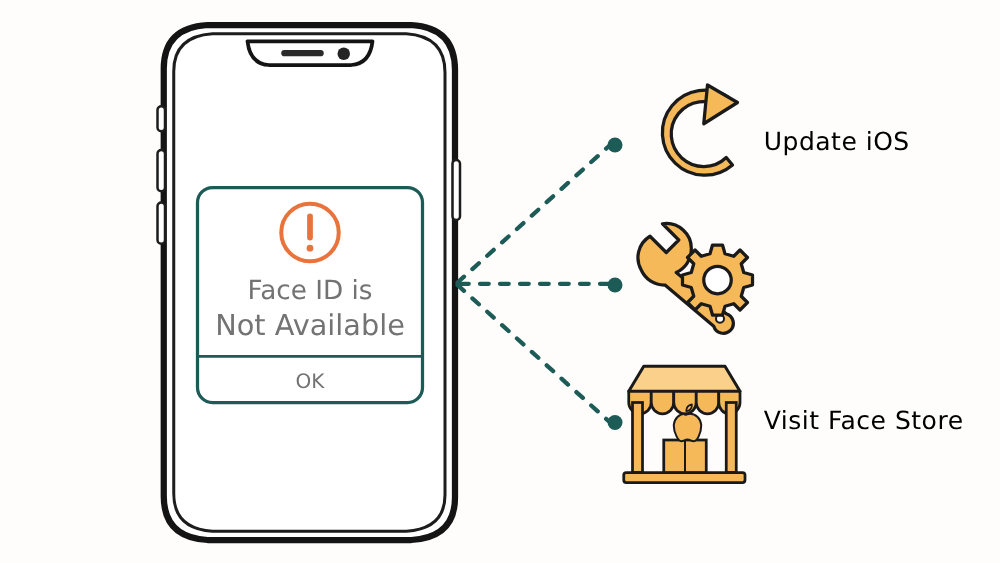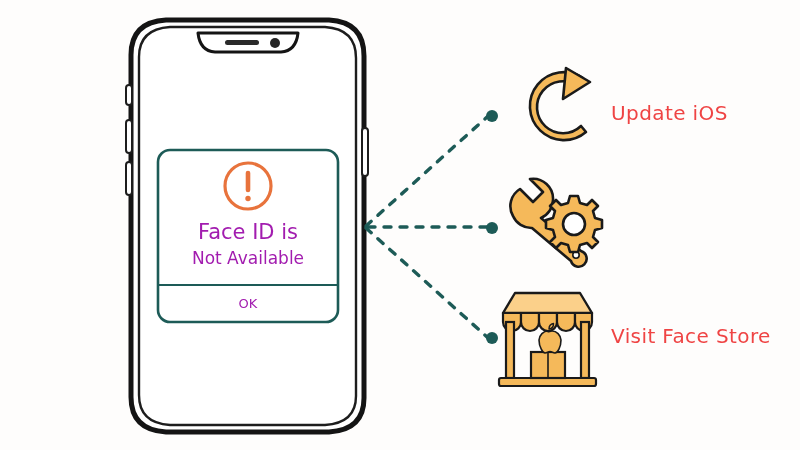--- a/index.html
+++ b/index.html
@@ -23,38 +23,38 @@
     position: absolute;
     inset: 0;
     width: 800px;
     height: 450px;
   }
   .label {
     position: absolute;
     font-family: "DejaVu Sans", sans-serif;
     font-size: 20px;
     letter-spacing: 0.4px;
-    color: #ef4444;
+    color: #000000;
     white-space: nowrap;
     line-height: 1;
   }
   #label-update  { left: 611px; top: 103px; }
   #label-store   { left: 611px; top: 326px; }
 
   .dlg-text {
     position: absolute;
     font-family: "DejaVu Sans", sans-serif;
-    color: #a21caf;
+    color: #737373;
     white-space: nowrap;
     line-height: 1;
     text-align: center;
   }
   #dlg-line1 { left: 0; right: 0; top: 222px; font-size: 21px; }
-  #dlg-line2 { left: 0; right: 0; top: 250px; font-size: 17px; }
-  #dlg-ok    { left: 0; right: 0; top: 297px; font-size: 13px; }
+  #dlg-line2 { left: 0; right: 0; top: 250px; font-size: 23px; }
+  #dlg-ok    { left: 0; right: 0; top: 297px; font-size: 16px; }
 
   #dialog-text-wrap {
     position: absolute;
     left: 155px;
     top: 0;
     width: 186px;
     height: 450px;
     pointer-events: none;
   }
 </style>

